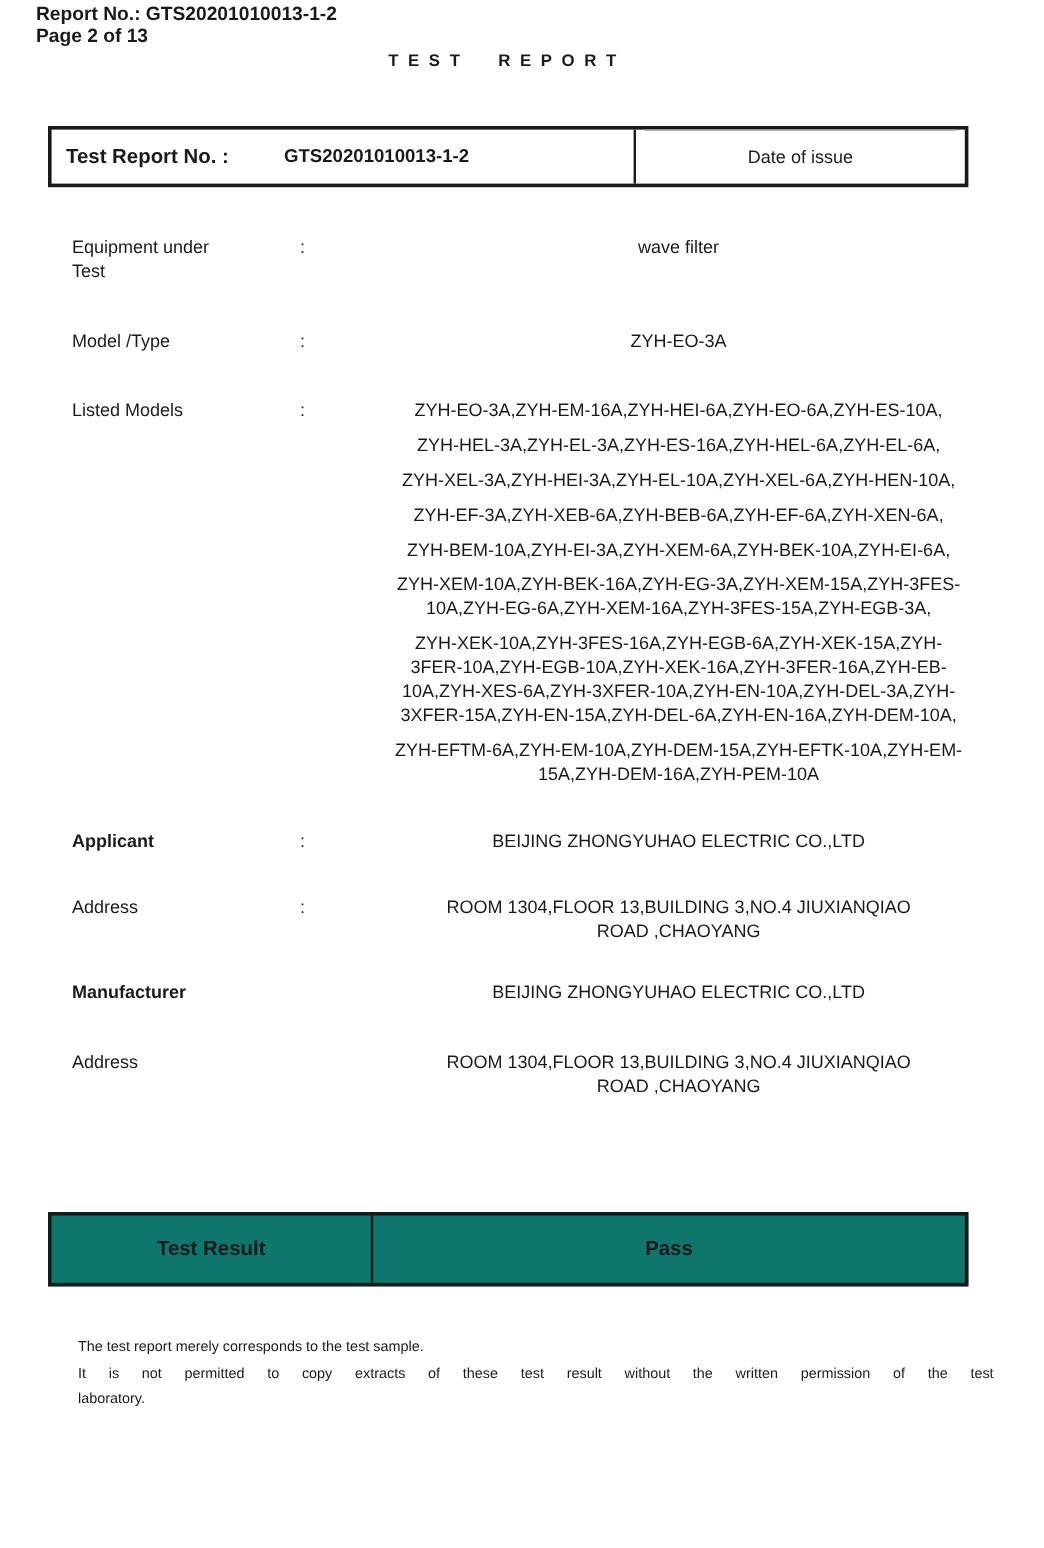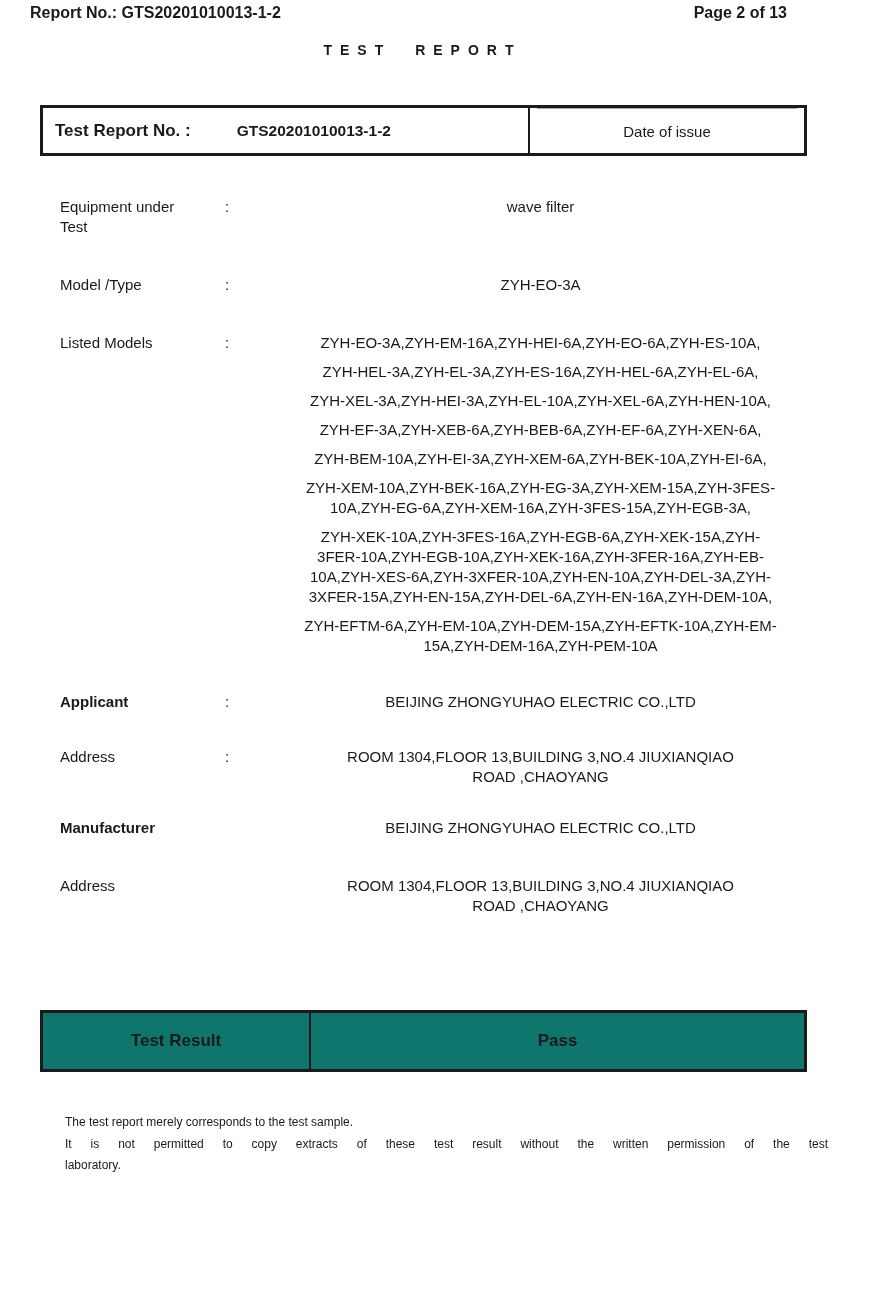--- a/index.html
+++ b/index.html
@@ -20,20 +20,21 @@
   
   .doc-header {
     position: absolute;
     top: 4px;
     left: 30px;
     width: 757px;
     display: flex;
     justify-content: space-between;
     font-size: 16px;
     font-weight: bold;
+    flex-direction: column;
   }
 
   
   .doc-title {
     position: absolute;
     top: 42px;
     left: 0;
     width: 845px;
     text-align: center;
     font-size: 14px;
@@ -100,20 +101,21 @@
 
   
   .field-row {
     position: absolute;
     left: 60px;
     width: 768px;
     display: flex;
     align-items: flex-start;
     font-size: 15px;
     line-height: 20px;
+    gap: 25px;
   }
   .f-label {
     width: 165px;
     flex: 0 0 165px;
     white-space: pre-line;
   }
   .f-label.bold { font-weight: bold; }
   .f-colon {
     width: 28px;
     flex: 0 0 28px;

